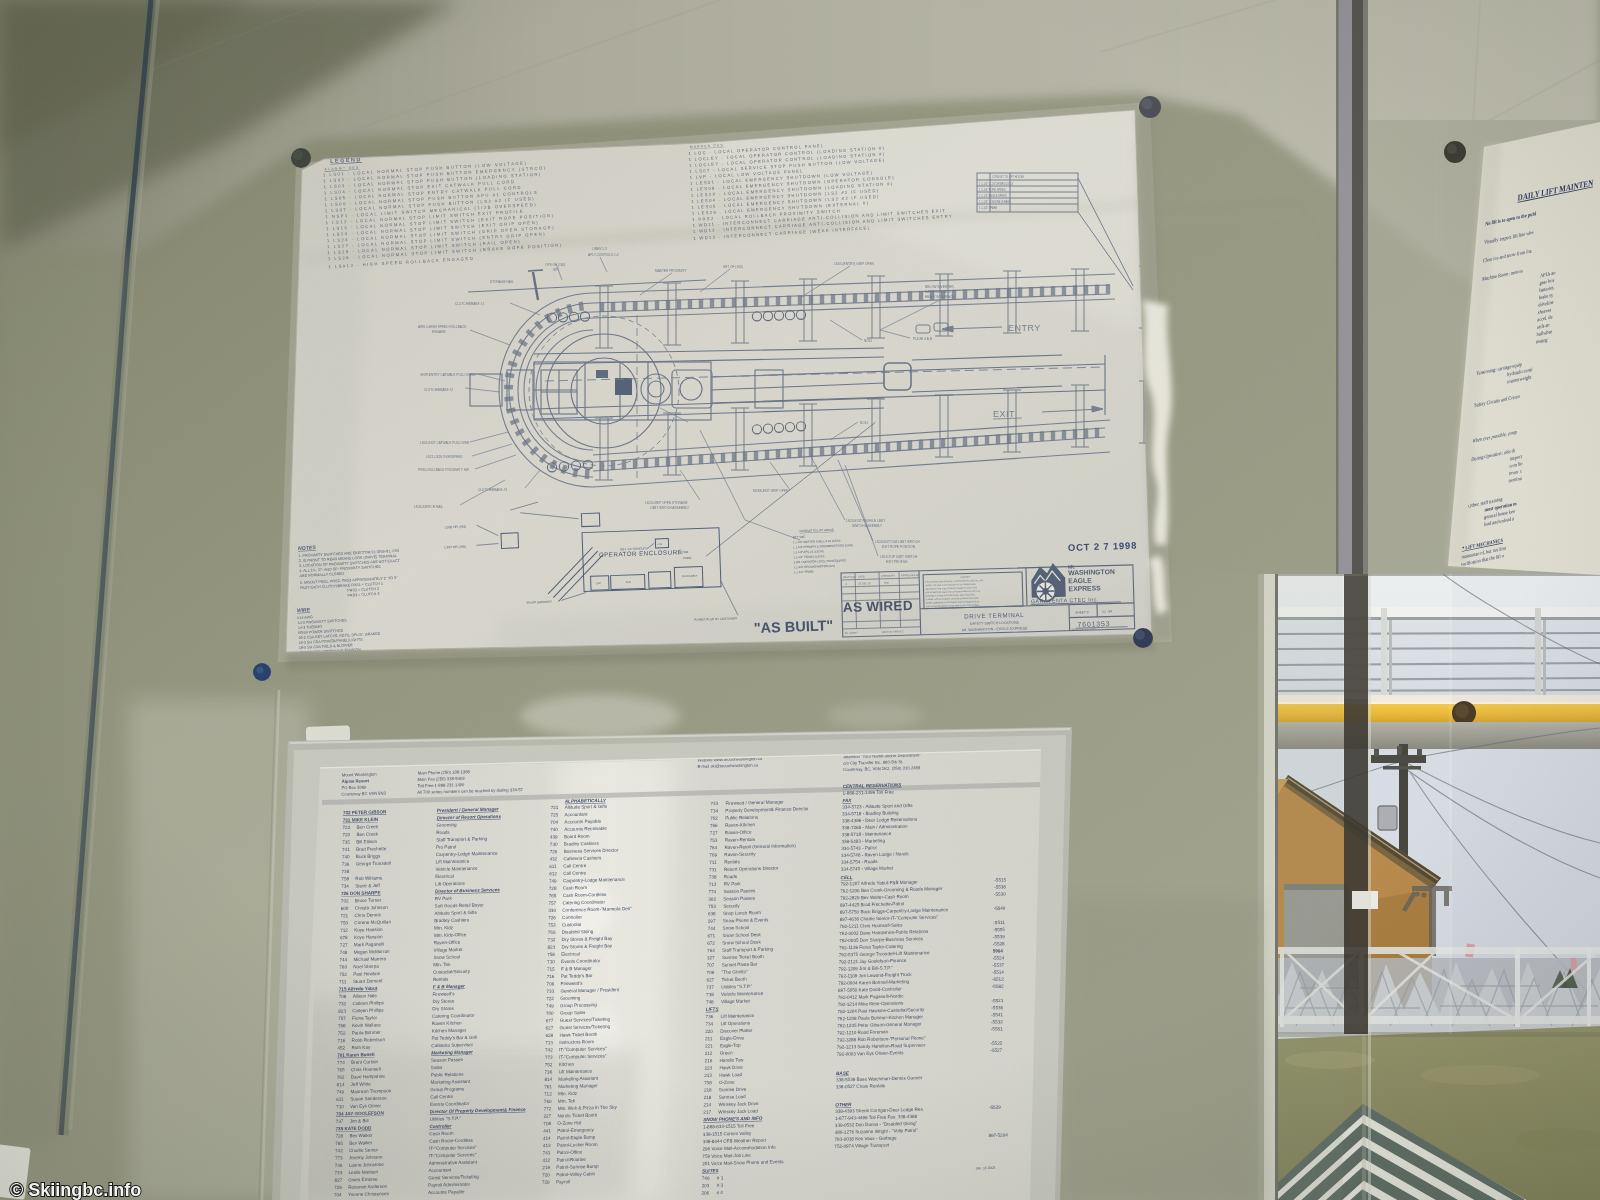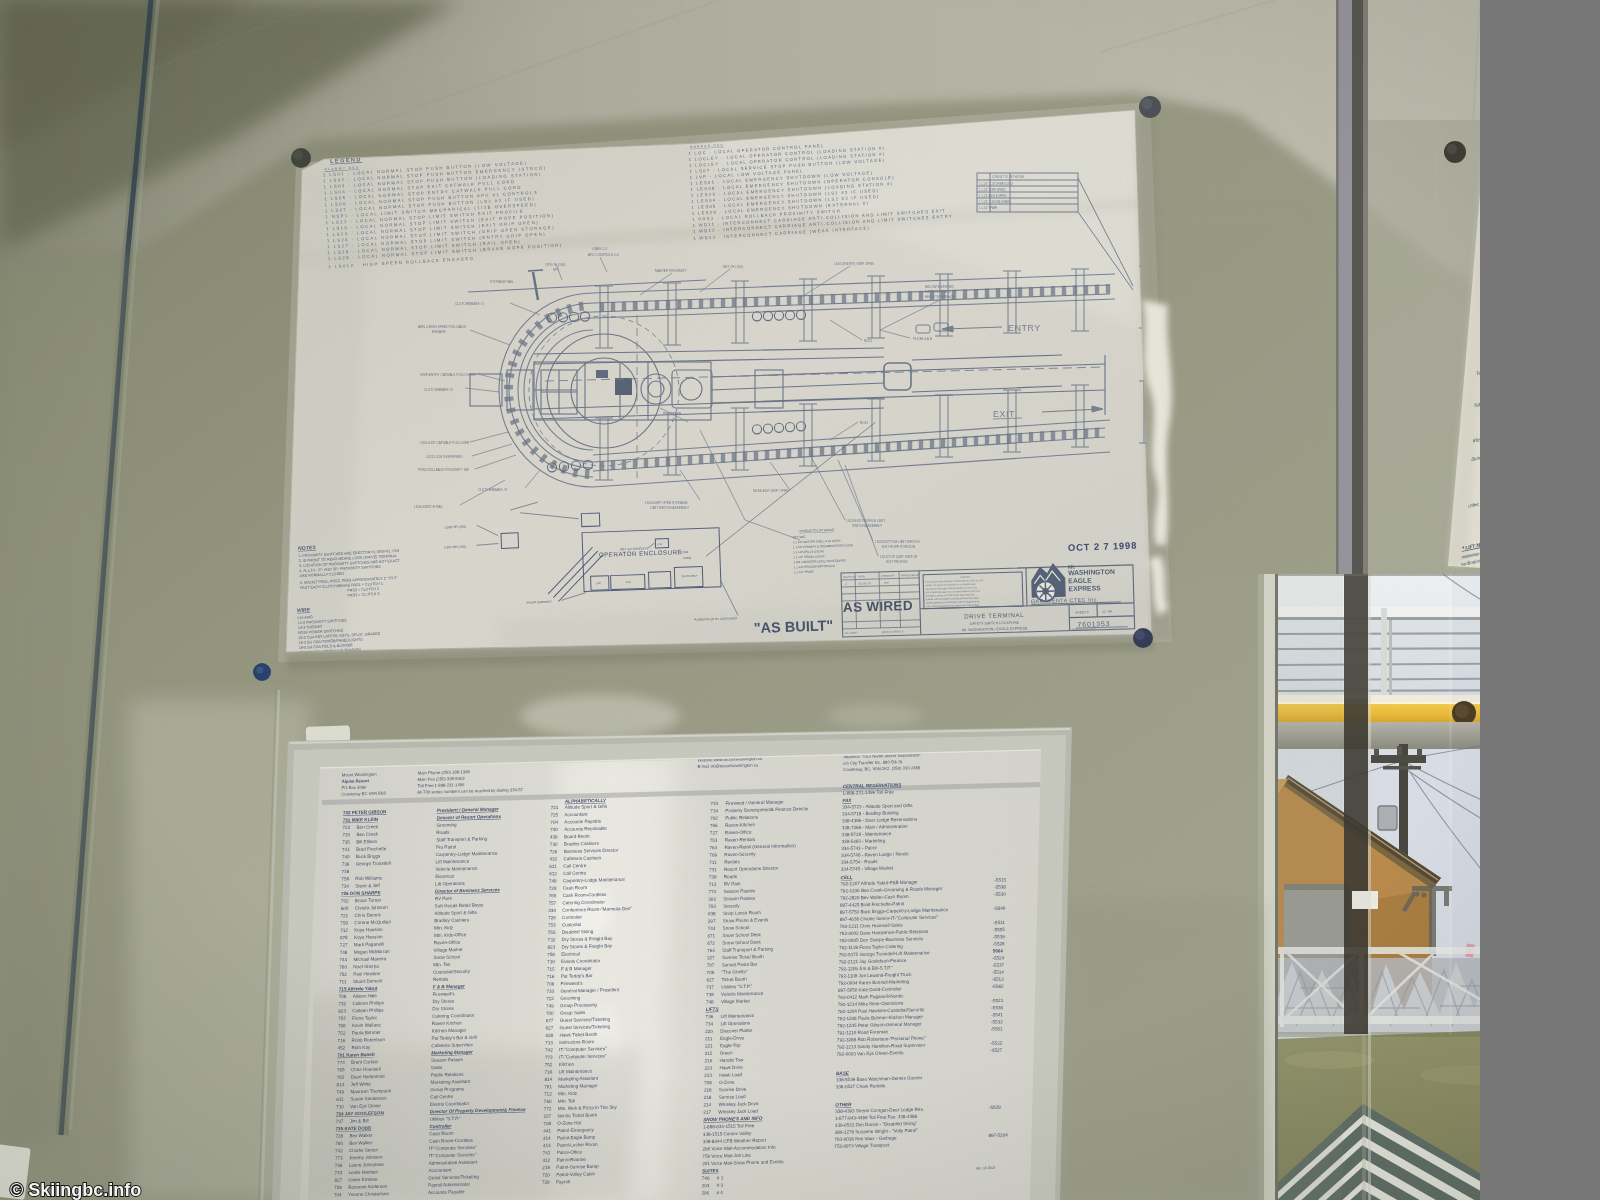--- a/index.html
+++ b/index.html
@@ -1,16 +1,16 @@
 <!DOCTYPE html>
 <html><head>
 <meta charset="utf-8">
 <style>
 html,body{margin:0;padding:0;background:#777}
-#page{position:relative;width:1480px;height:1200px;overflow:hidden;background:#a9ab99;font-family:"Liberation Sans",sans-serif}
+#page{position:relative;width:1600px;height:1200px;overflow:hidden;background:#a9ab99;font-family:"Liberation Sans",sans-serif}
 #page svg{filter:blur(0.45px)}
 svg{display:block}
 </style>
 </head>
 <body>
 <div id="page">
 <svg width="1600" height="1200" viewBox="0 0 1600 1200">
 <defs>
 <linearGradient id="wallg" x1="0" y1="0" x2="1" y2="1">
 <stop offset="0" stop-color="#80826b"></stop>

